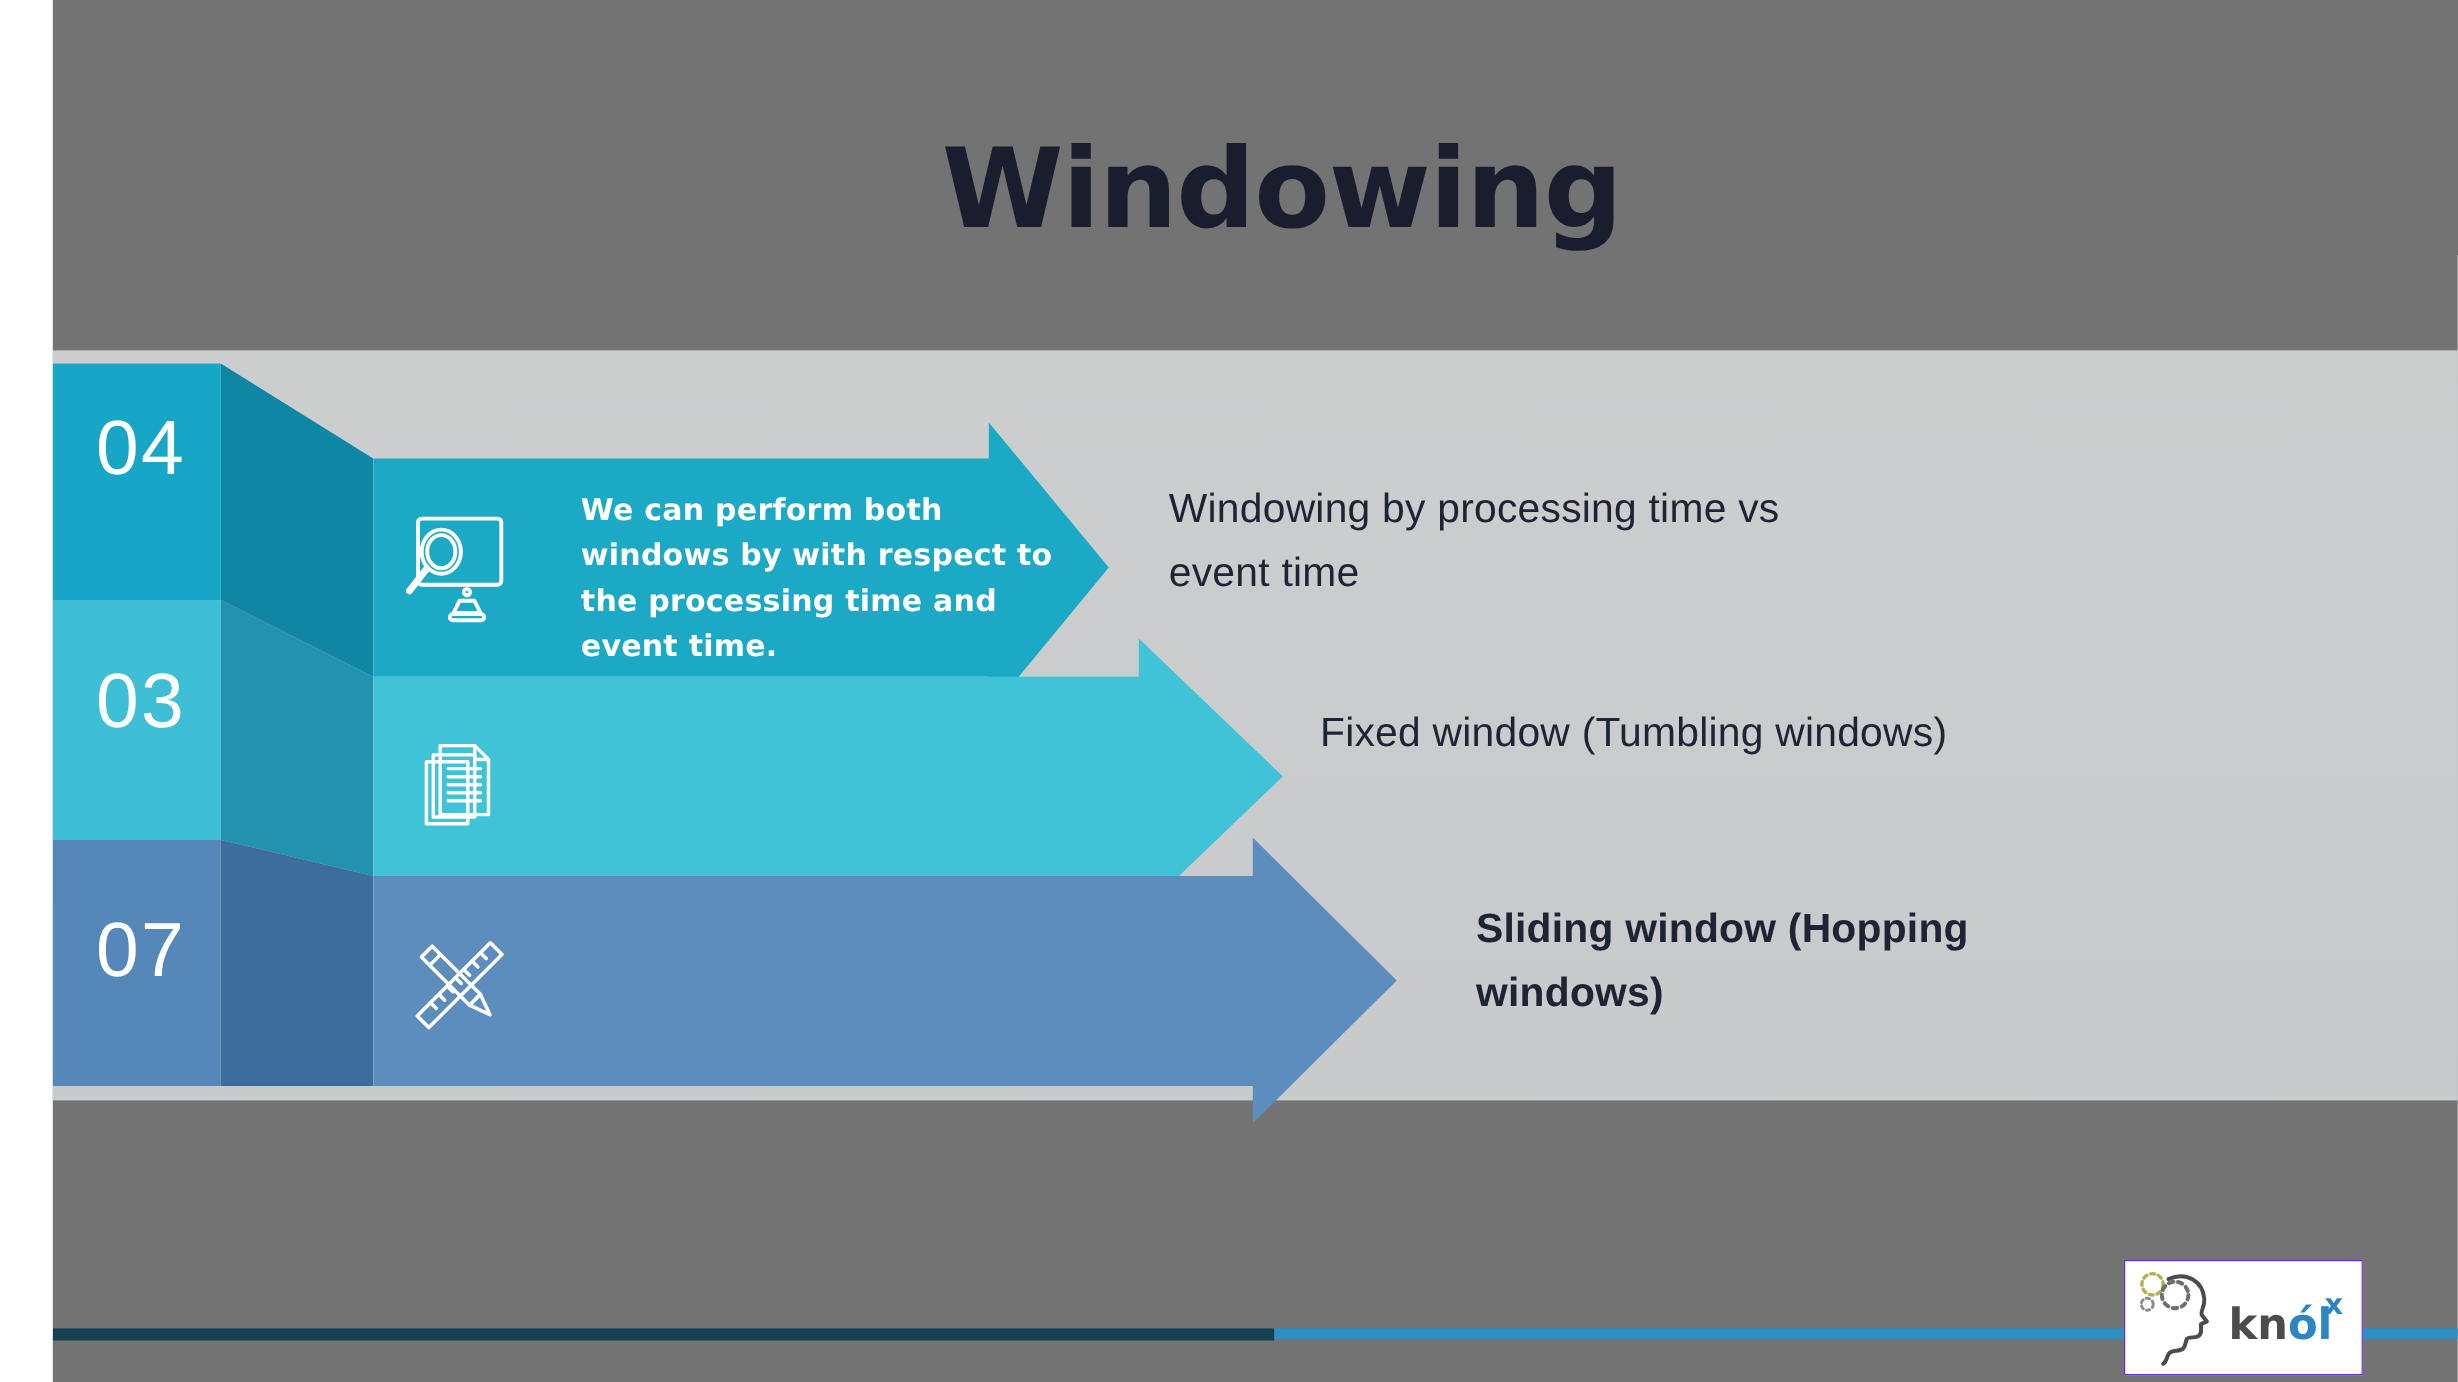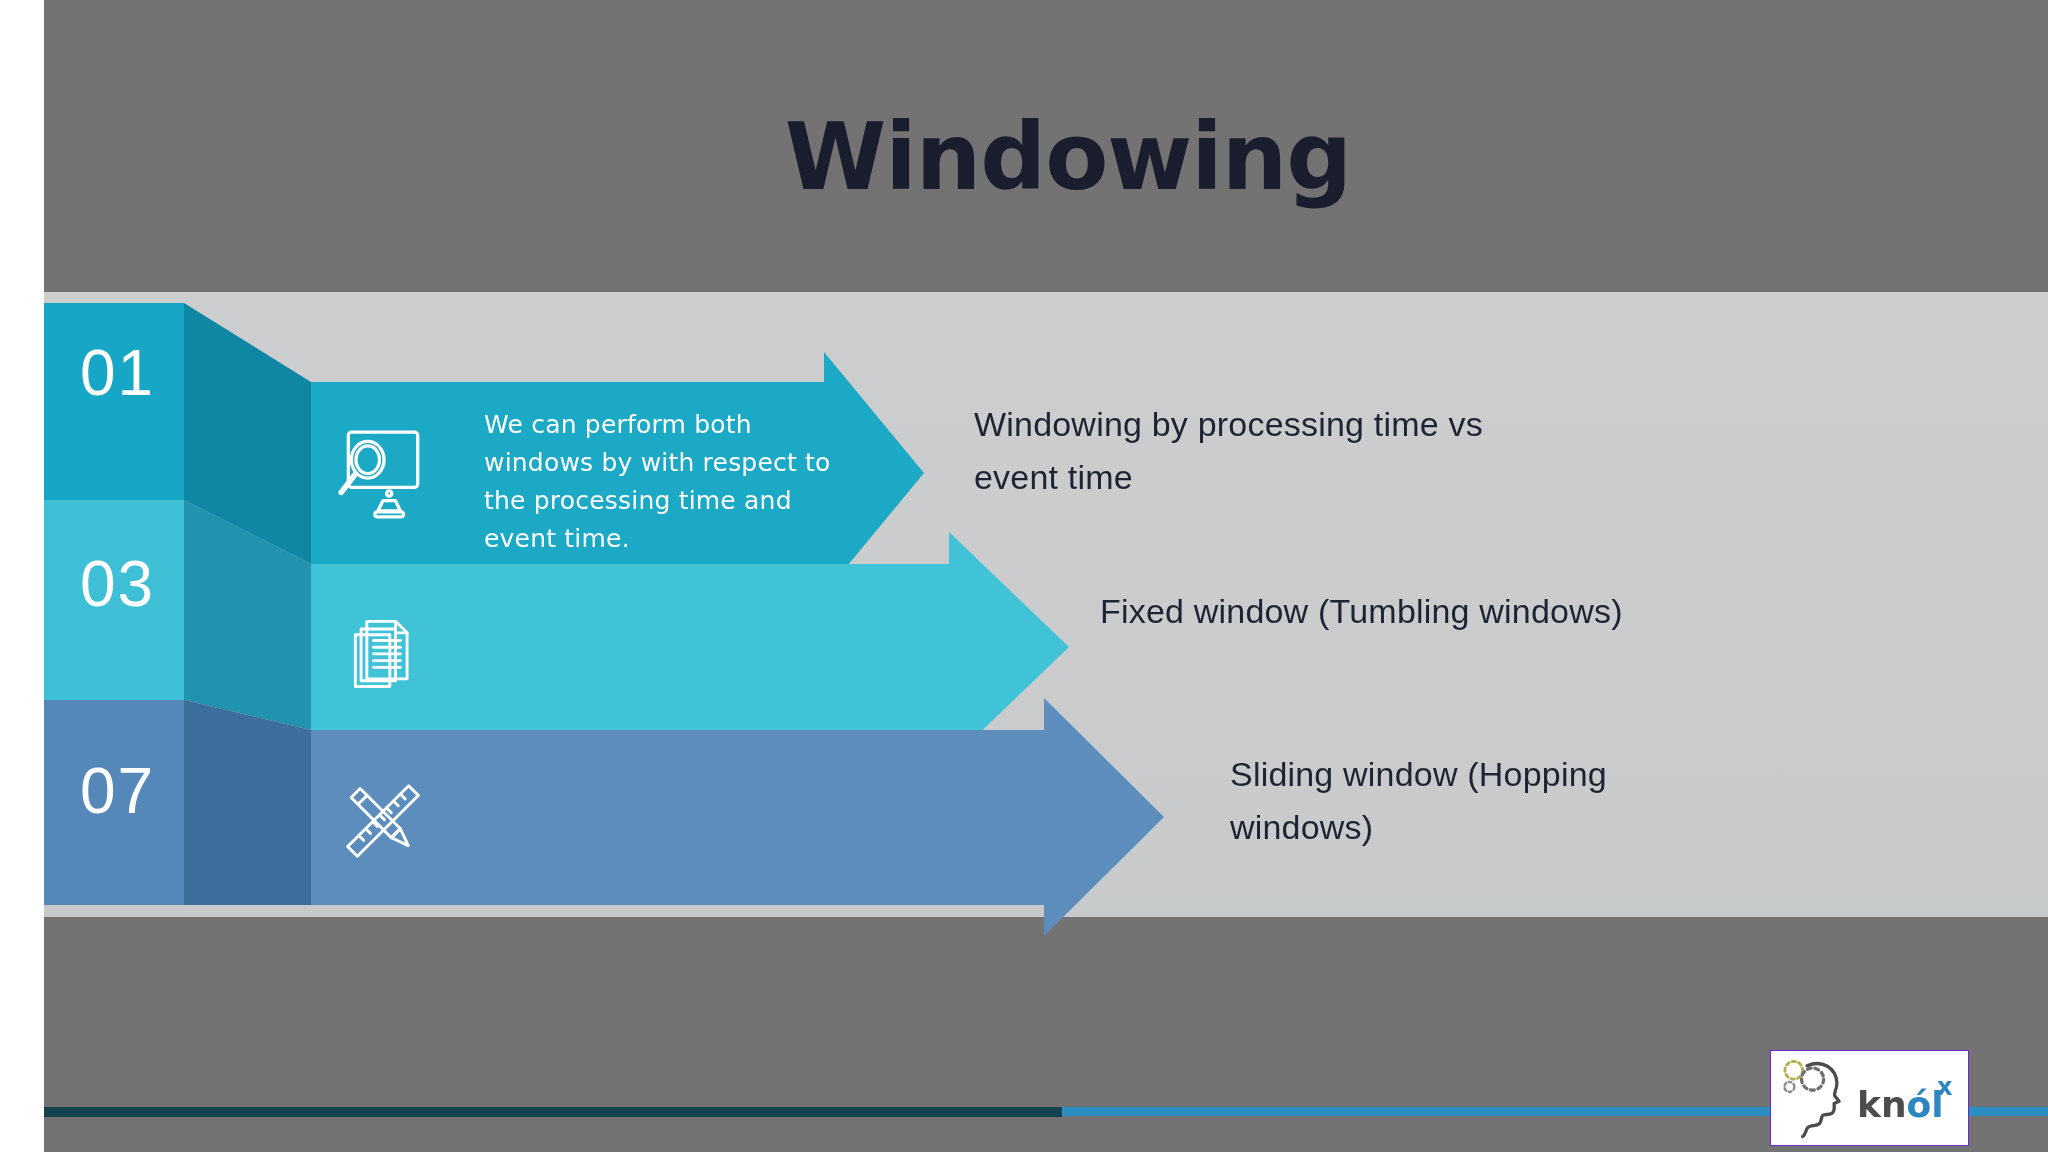--- a/index.html
+++ b/index.html
@@ -31,30 +31,30 @@
   #num2{top:552px;}
   #num3{top:759px;}
   
   .icon{position:absolute;}
   .icon svg{display:block;}
   #icon1{left:288px;top:424px;}
   #icon2{left:296px;top:606px;}
   #icon3{left:292px;top:774px;}
   
   .desc{position:absolute;left:440px;color:#ffffff;font-size:25px;line-height:38px;
-        white-space:pre-line;letter-spacing:.2px;}
+        white-space:pre-line;letter-spacing:.2px;font-weight:bold;}
   #desc1{top:406px;}
   #desc2{top:592px;}
   #desc3{top:760px;}
   
   .heading{position:absolute;color:#1e2433;font-size:34px;line-height:53px;font-weight:400;
            white-space:pre-line;letter-spacing:.2px;font-family:"Liberation Sans",sans-serif;}
   #heading1{left:930px;top:398px;}
   #heading2{left:1056px;top:585px;}
-  #heading3{left:1186px;top:748px;}
+  #heading3{left:1186px;top:748px;font-weight:bold;}
   
   .title{position:absolute;left:0;right:0;top:48px;text-align:center;color:#191d2e;
          font-size:92px;line-height:1.05;font-weight:800;letter-spacing:-1px;}
   
   .rule-dark{position:absolute;left:0;top:1107px;width:1018px;height:10px;background:#15404f;}
   .rule-blue{position:absolute;left:1018px;top:1107px;width:1030px;height:9px;background:#2d8ec3;}
   
   .brand{position:absolute;left:1726px;top:1050px;width:197px;height:94px;background:#ffffff;
          border:1px solid #6d28d9;z-index:9;}
   .brand-head{position:absolute;left:6px;top:6px;}
@@ -78,21 +78,21 @@
   <div class="shape z1" id="fold3"></div>
 
   <div class="face z2" id="face1"></div>
   <div class="face z2" id="face2"></div>
   <div class="face z2" id="face3"></div>
 
   <div class="shape z3" id="arrow1"></div>
   <div class="shape z4" id="arrow2"></div>
   <div class="shape z5" id="arrow3"></div>
 
-  <div class="num z6" id="num1">01</div>
+  <div class="num z6" id="num1">04</div>
   <div class="num z6" id="num2">03</div>
   <div class="num z6" id="num3">07</div>
 
   <div class="icon z6" id="icon1">
     <svg width="98" height="98" viewBox="0 0 96 96" fill="none" stroke="#ffffff" stroke-width="3.2" stroke-linecap="round" stroke-linejoin="round">
       <rect x="16" y="8" width="68" height="54" rx="3"></rect>
       <ellipse cx="35" cy="35" rx="16" ry="18"></ellipse>
       <ellipse cx="35" cy="35" rx="11.5" ry="13.5"></ellipse>
       <line x1="23" y1="49" x2="9" y2="67" stroke-width="5.5"></line>
       <circle cx="56" cy="68" r="2.6"></circle>

